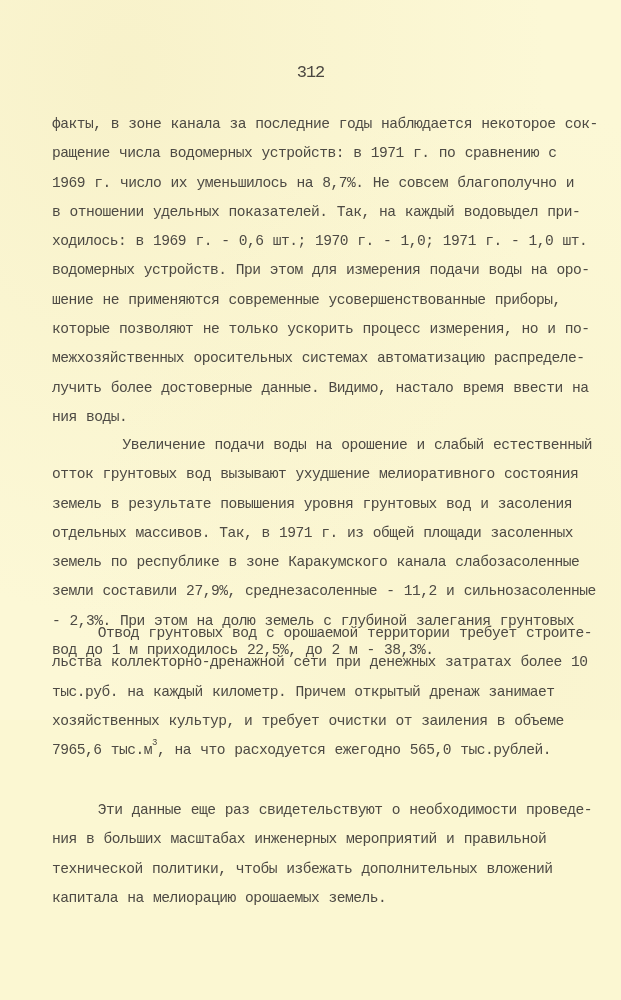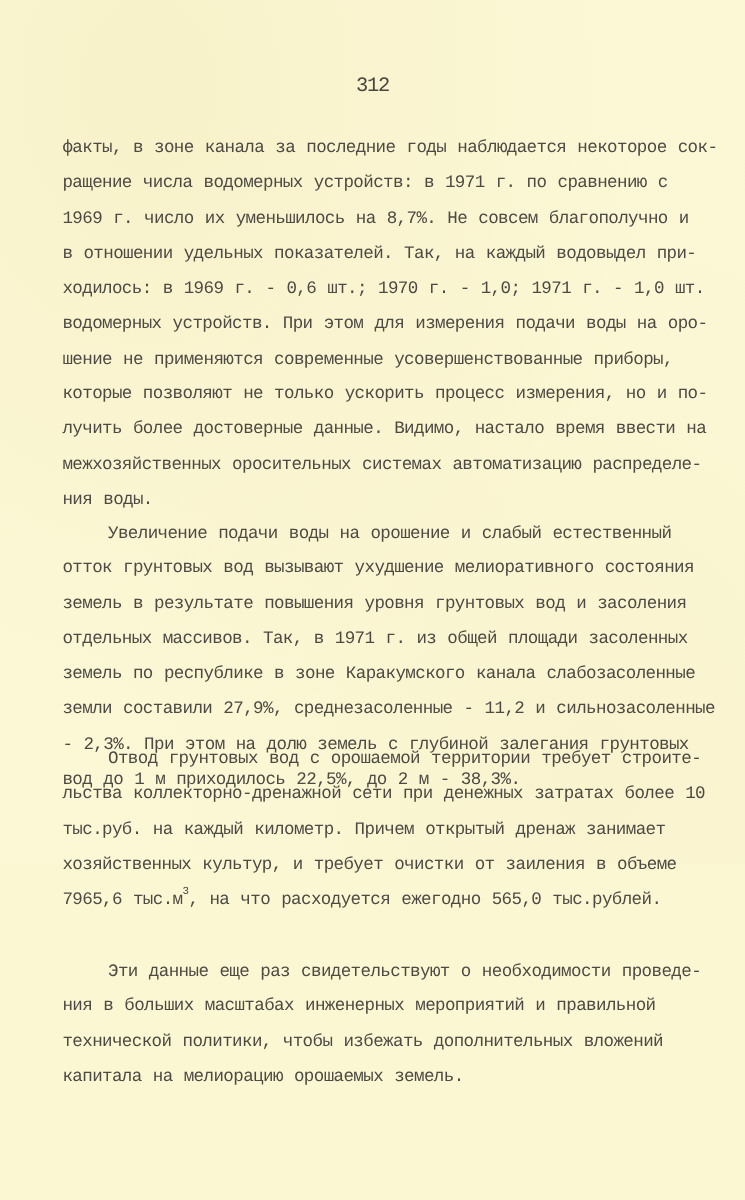--- a/index.html
+++ b/index.html
@@ -45,20 +45,21 @@
       word-spacing: 1px;
       margin-top: 20px;
     }
     .line {
       height: 29.3px;
       line-height: 29.3px;
       white-space: pre;
     }
     .line.indent {
       padding-left: 38px;
+      text-align: right;
     }
     sup {
       font-size: 9px;
       vertical-align: top;
       line-height: 14px;
     }
   </style>
 </head>
 <body>
 
@@ -68,22 +69,22 @@
 
   <div class="text-block" style="top:90px;">
     <div class="line">факты, в зоне канала за последние годы наблюдается некоторое сок-</div>
     <div class="line">ращение числа водомерных устройств: в 1971 г. по сравнению с</div>
     <div class="line">1969 г. число их уменьшилось на 8,7%. Не совсем благополучно и</div>
     <div class="line">в отношении удельных показателей. Так, на каждый водовыдел при-</div>
     <div class="line">ходилось: в 1969 г. - 0,6 шт.; 1970 г. - 1,0; 1971 г. - 1,0 шт.</div>
     <div class="line">водомерных устройств. При этом для измерения подачи воды на оро-</div>
     <div class="line">шение не применяются современные усовершенствованные приборы,</div>
     <div class="line">которые позволяют не только ускорить процесс измерения, но и по-</div>
+    <div class="line">межхозяйственных оросительных системах автоматизацию распределе-</div>
     <div class="line">лучить более достоверные данные. Видимо, настало время ввести на</div>
-    <div class="line">межхозяйственных оросительных системах автоматизацию распределе-</div>
     <div class="line">ния воды.</div>
   </div>
 
   <div class="text-block" style="top:411px;">
     <div class="line indent">Увеличение подачи воды на орошение и слабый естественный</div>
     <div class="line">отток грунтовых вод вызывают ухудшение мелиоративного состояния</div>
     <div class="line">земель в результате повышения уровня грунтовых вод и засоления</div>
     <div class="line">отдельных массивов. Так, в 1971 г. из общей площади засоленных</div>
     <div class="line">земель по республике в зоне Каракумского канала слабозасоленные</div>
     <div class="line">земли составили 27,9%, среднезасоленные - 11,2 и сильнозасоленные</div>

